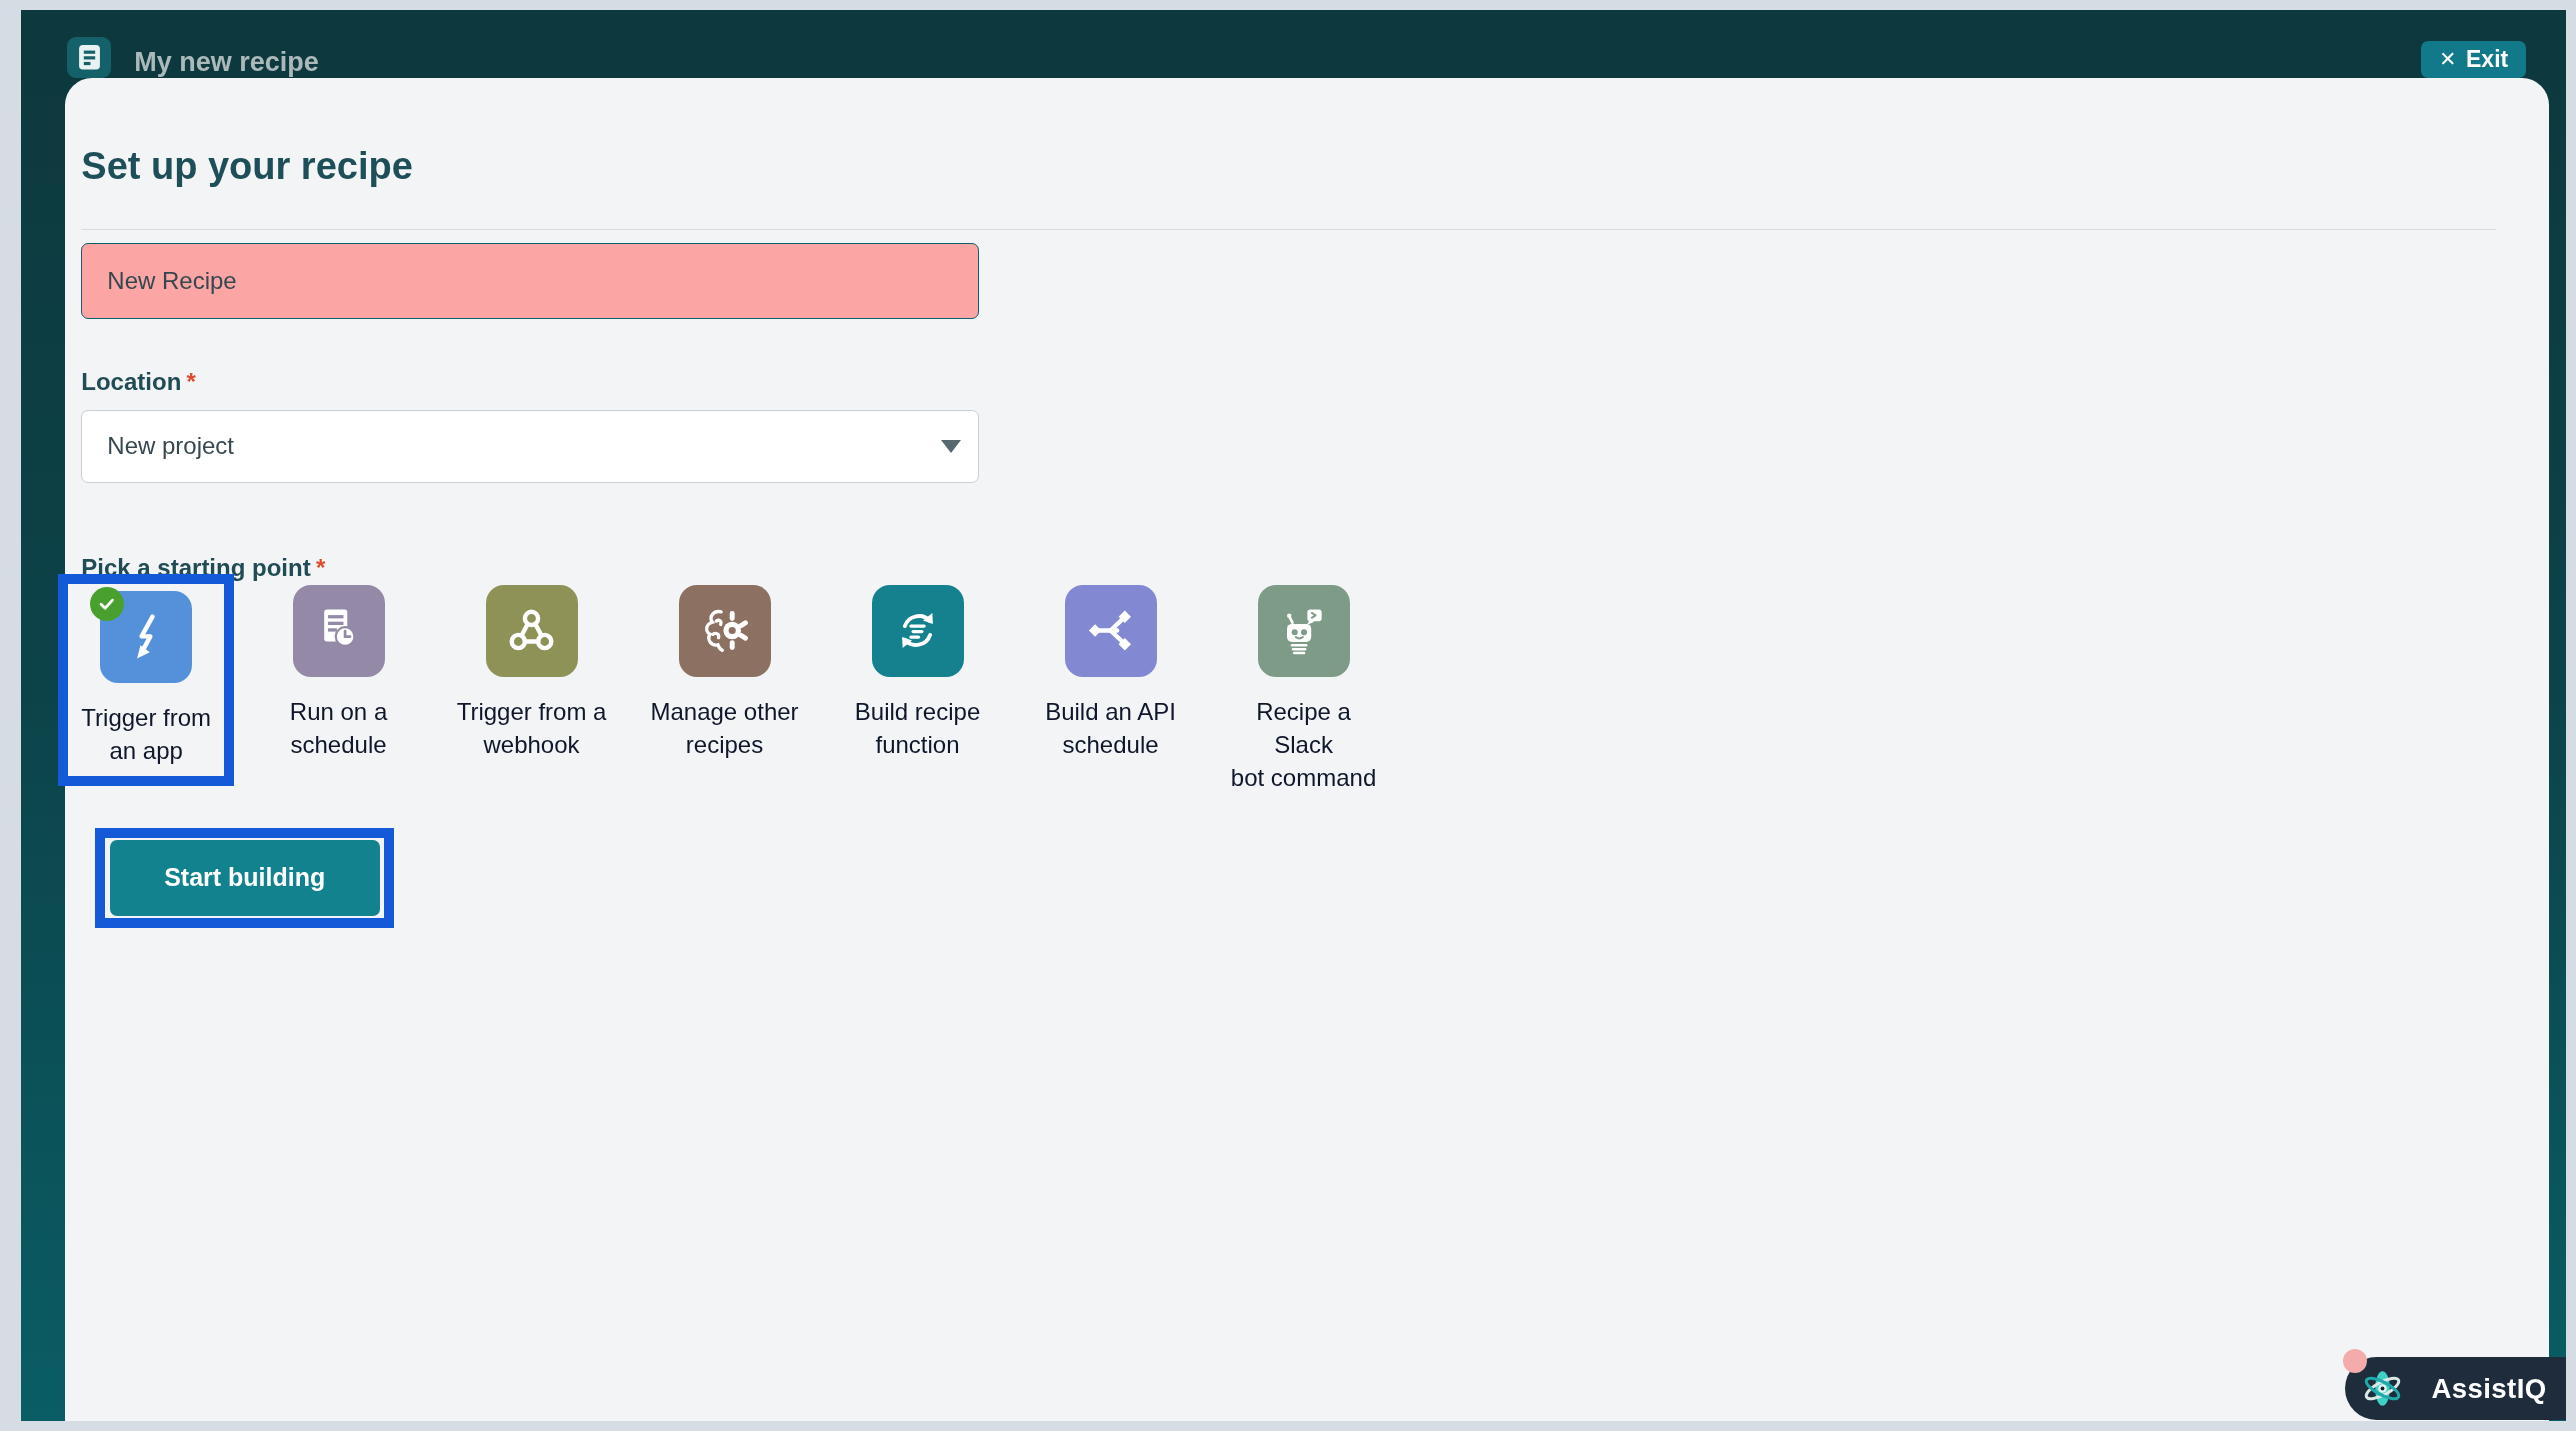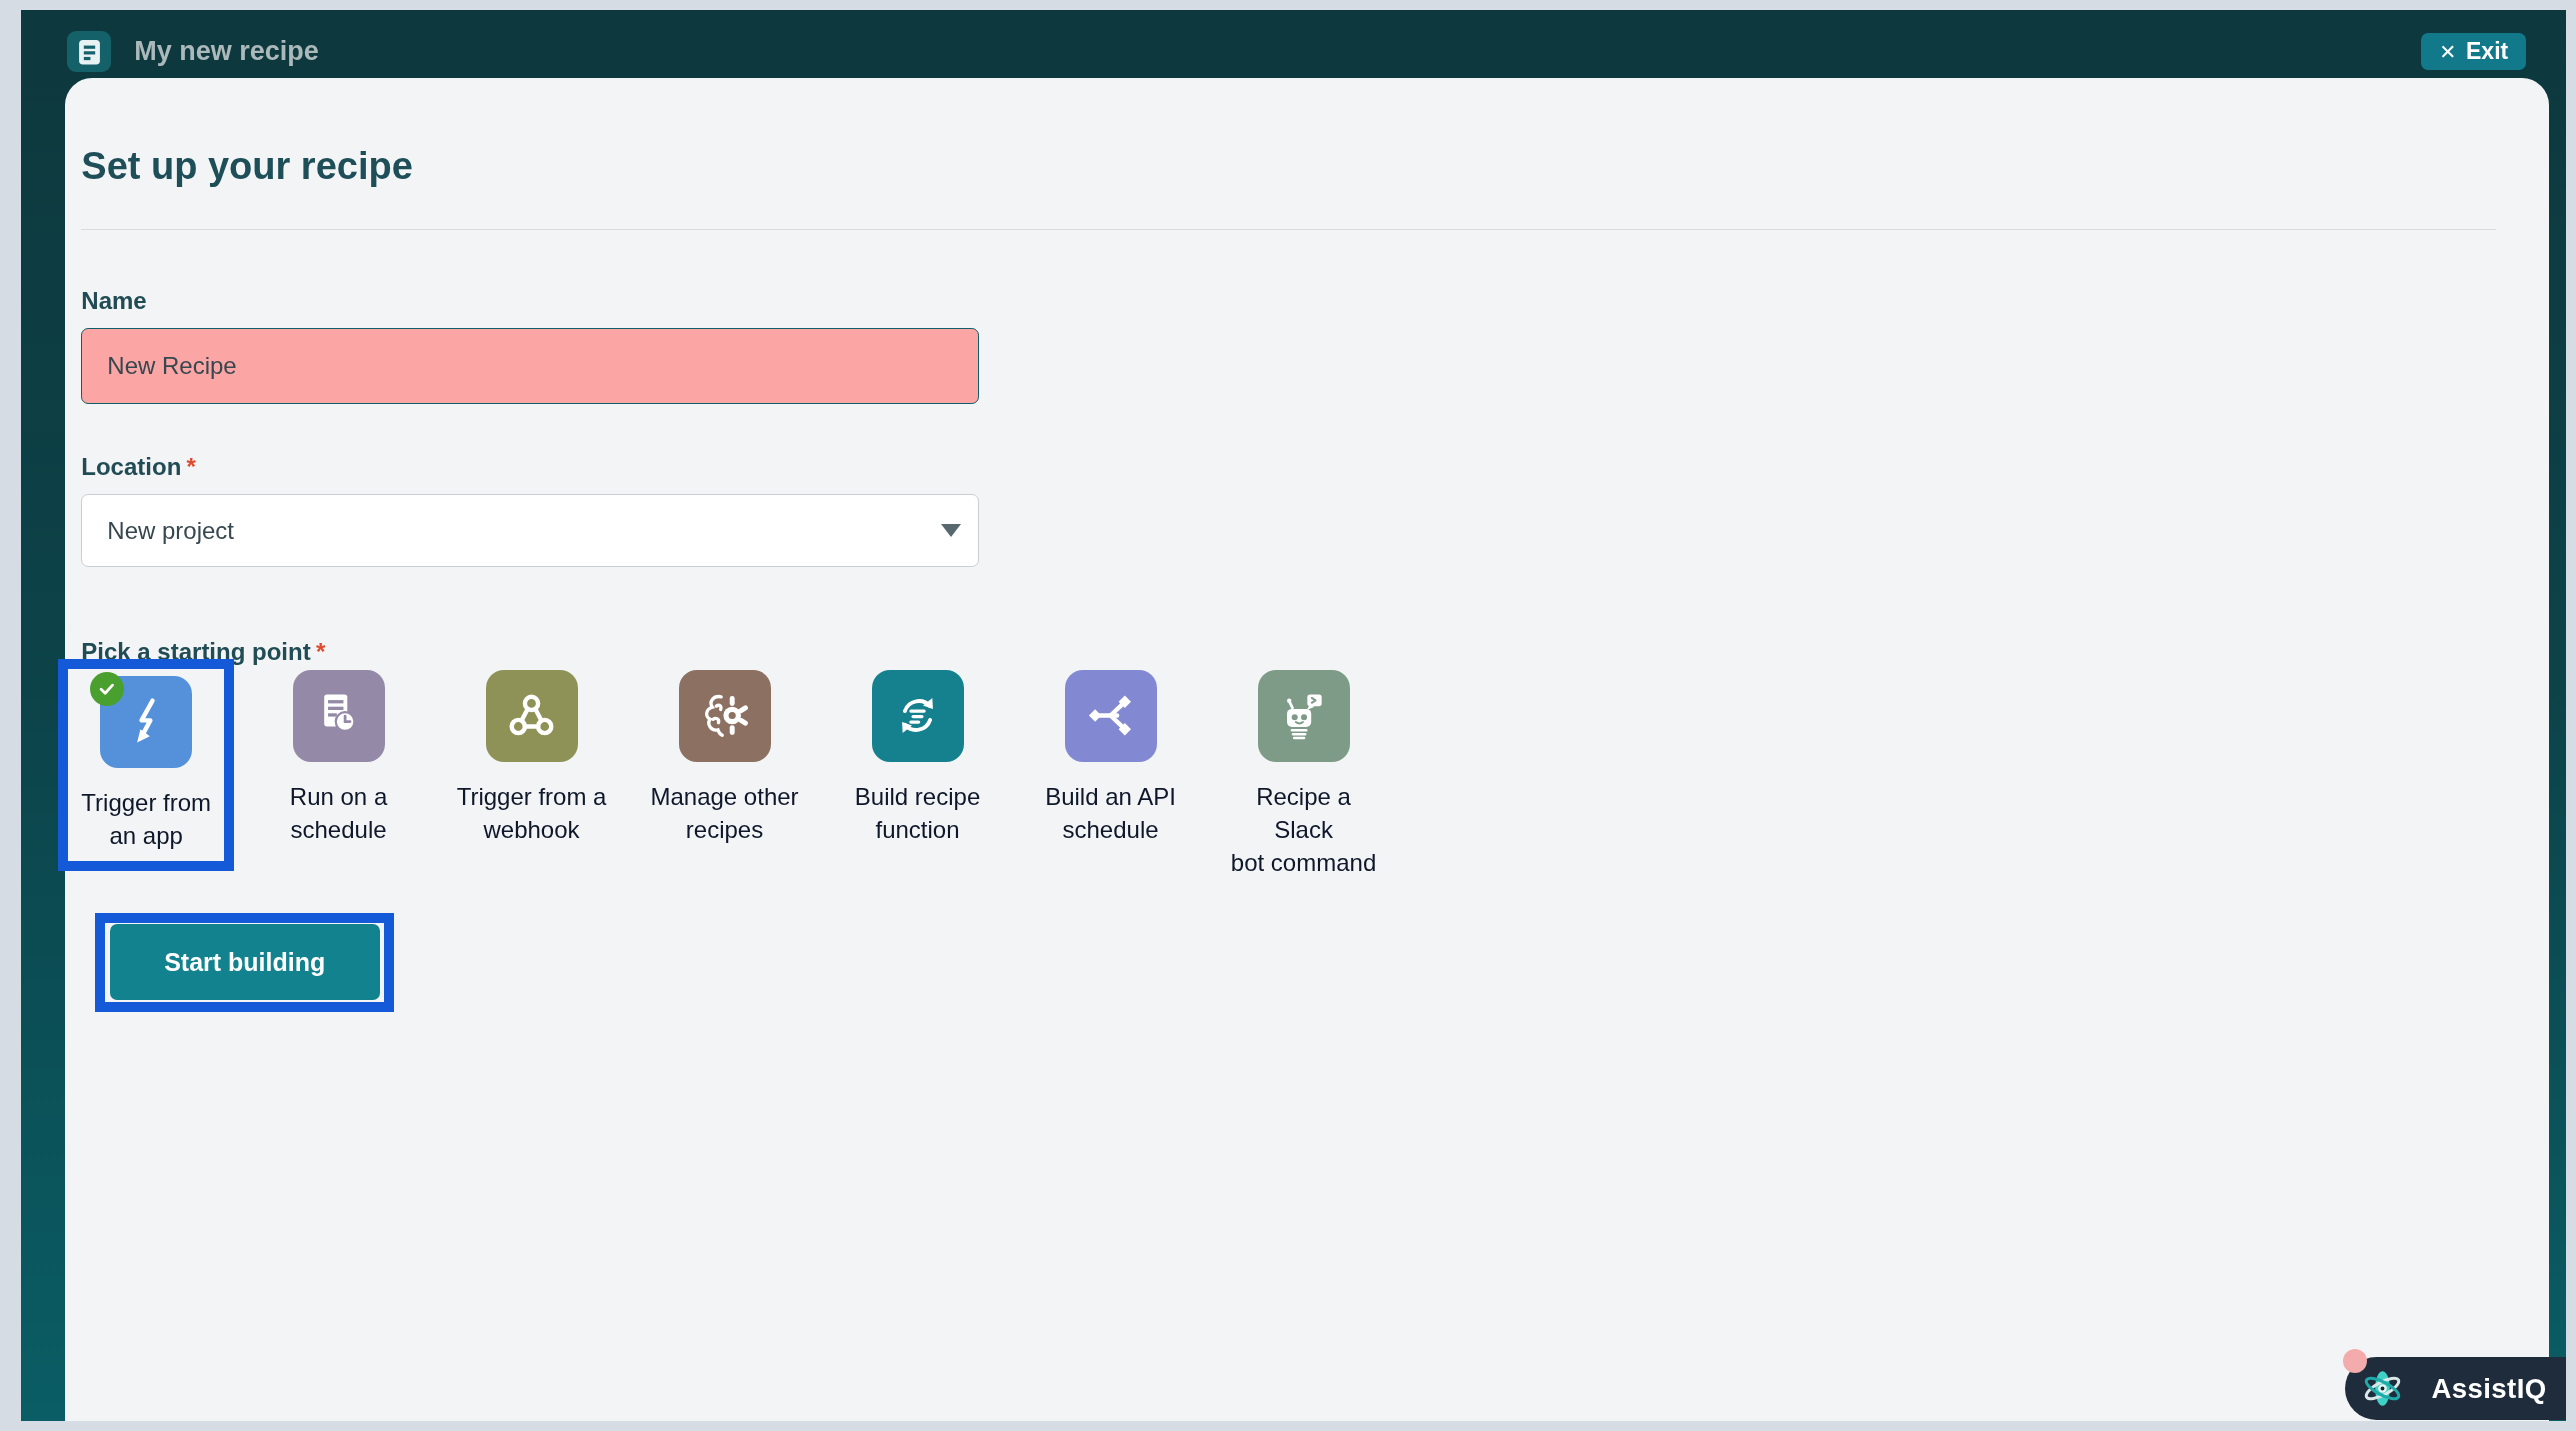--- a/index.html
+++ b/index.html
@@ -8,21 +8,21 @@
     background:#d5dce3;
     font-family:"Liberation Sans","DejaVu Sans",sans-serif;
   }
   .app{
     position:absolute;top:9.8px;left:21.3px;right:9.8px;bottom:9.8px;
     background:linear-gradient(180deg,#0d383d 0%,#0c4349 48%,#0a5d65 100%);
   }
   
   .topbar{
     position:absolute;top:0;left:0;right:0;height:68px;
-    display:flex;align-items:center;padding:16px 40px 0 46px;box-sizing:border-box;
+    display:flex;align-items:flex-end;padding:16px 40px 0 46px;box-sizing:border-box;
   }
   .doc-badge{
     width:44px;height:41px;border-radius:9px;background:#156169;
     display:flex;align-items:center;justify-content:center;flex:0 0 auto;
   }
   .app-title{margin-left:23px;font-size:27px;font-weight:bold;color:#abb9bb;}
   .exit-btn{
     margin-left:auto;height:37px;padding:0 18px;border:none;border-radius:7.1px;
     background:#12798a;color:#fff;display:flex;align-items:center;gap:9.8px;
     font-family:inherit;font-size:23px;font-weight:bold;cursor:pointer;
@@ -100,21 +100,20 @@
     <button class="exit-btn" style="background: rgb(18, 121, 138); --tile-color: #12798a;">
       <span class="exit-x">✕</span>
       <span>Exit</span>
     </button>
   </div>
 
   <div class="card">
     <h1 class="page-heading">Set up your recipe</h1>
     <div class="divider"></div>
 
-    <div class="field-label">Name</div>
     <input class="text-input" type="text" value="New Recipe" style="">
 
     <div class="field-label loc">
       <span>Location</span><span class="req">*</span>
     </div>
     <div class="select">
       <span>New project</span>
       <span class="caret"></span>
     </div>
 

